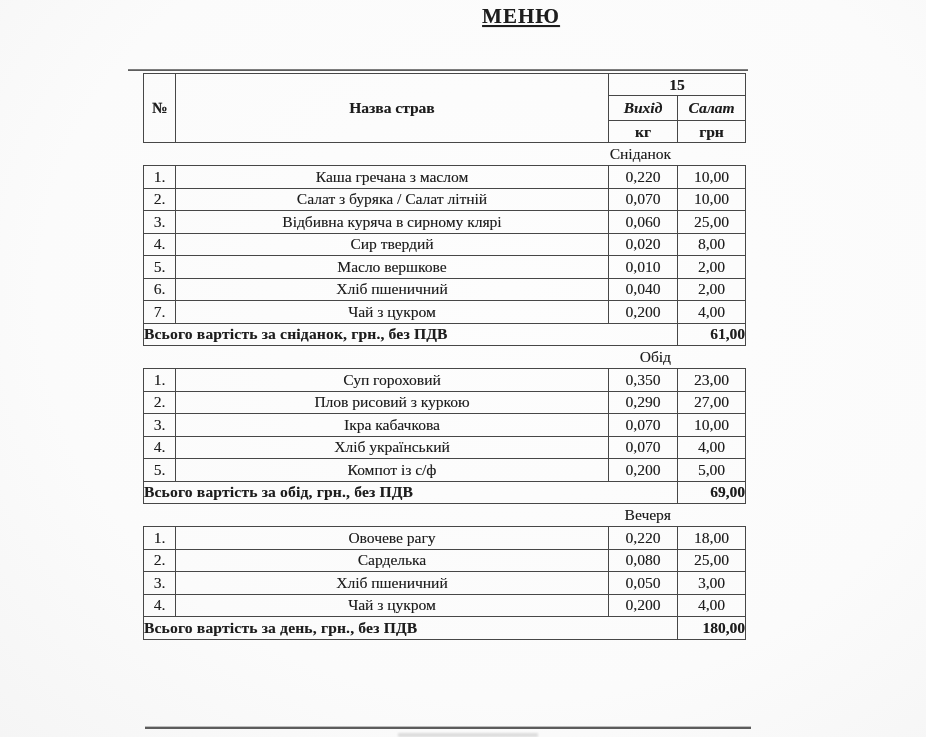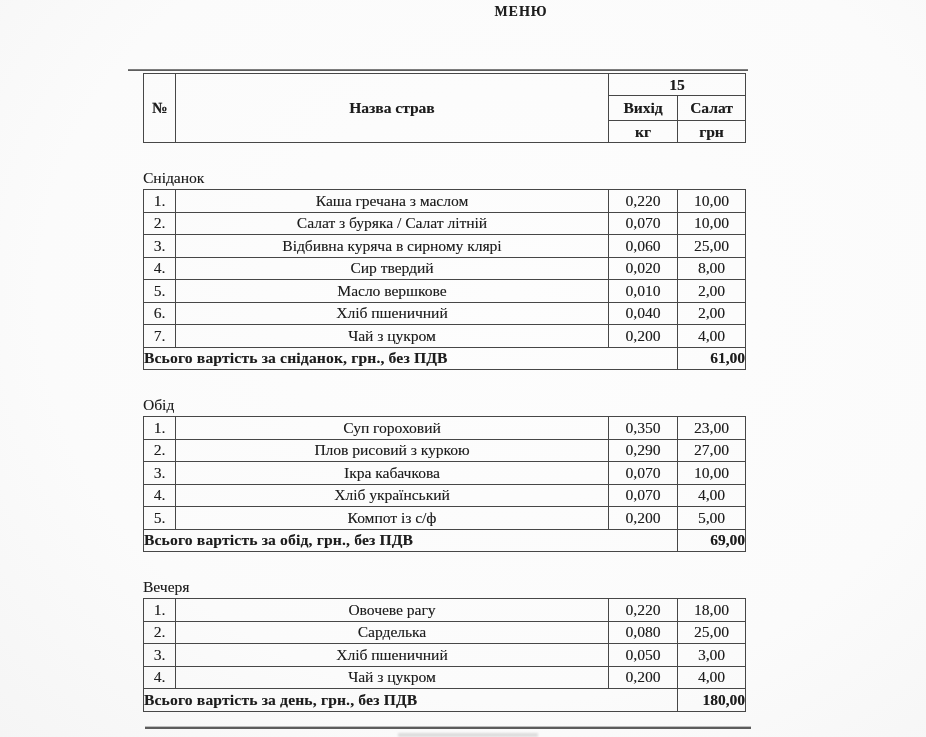--- a/index.html
+++ b/index.html
@@ -7,60 +7,59 @@
     position:relative;
     width:926px;height:737px;
     background:radial-gradient(ellipse at 55% 40%, #fdfdfd 0%, #fbfbfb 65%, #f5f5f5 100%);
     font-family:"Liberation Serif", serif;
     color:#1d1d1d;
     overflow:hidden;
     text-shadow:0.2px 0.2px 0.35px rgba(40,40,40,0.45);
   }
   .doc-title{
     position:absolute;top:4px;left:521px;transform:translateX(-50%);
-    font-weight:bold;font-size:14px;letter-spacing:1px;white-space:nowrap;
+    font-weight:bold;font-size:21px;letter-spacing:1px;white-space:nowrap;text-decoration:underline;
   }
   .rule-top{
     position:absolute;left:128px;top:69px;width:620px;height:2px;
     background:linear-gradient(to bottom,#8d8d8d,#4e4e4e);
   }
   .rule-bottom{
     position:absolute;left:145px;top:727px;width:606px;height:2px;
     background:#5c5c5c;box-shadow:0 -1px 0 #bdbdbd;
   }
   .smudge{
     position:absolute;left:398px;top:733px;width:140px;height:4px;
     background:#c6c6c6;filter:blur(1.2px);opacity:0.55;
   }
   .menu{position:absolute;left:143px;top:73px;width:602px;}
   .day-heading{
     height:23px;line-height:23px;text-align:center;padding-right:74px;
     font-size:15.5px;letter-spacing:0.5px;
   }
   .section-heading{
-    height:22px;line-height:22px;text-align:left;padding-right:74px;
+    height:22px;line-height:22px;text-align:right;padding-right:74px;
     font-size:15.5px;
-    margin-top:24px;
   }
   table.tbl{
     border-collapse:collapse;table-layout:fixed;width:602px;
   }
   .tbl th,.tbl td{
     border:1.5px solid #474747;
     padding:0;vertical-align:middle;
     font-size:15.5px;line-height:20px;
     overflow:hidden;white-space:nowrap;
   }
   col.w-num{width:32px;}
   col.w-name{width:433px;}
   col.w-out{width:69px;}
   col.w-price{width:68px;}
   .header-tbl th{font-weight:bold;text-align:center;}
   .header-tbl tr.h1 th{height:21px;}
-  .header-tbl tr.h2 th{height:24px;}
+  .header-tbl tr.h2 th{height:24px;font-style:italic;}
   .header-tbl tr.h3 th{height:21px;}
   .items td{height:21.5px;}
   .c-num{text-align:center;}
   .c-name{text-align:center;padding-left:8px;}
   .c-out,.c-price{text-align:center;}
   .total-label{
     font-weight:bold;font-size:16px;text-align:left;padding-left:4px;
     letter-spacing:0.2px;
     margin-top:34px;
   }

